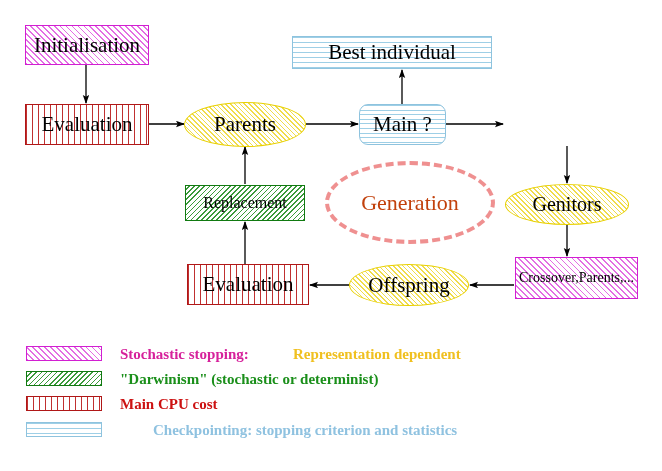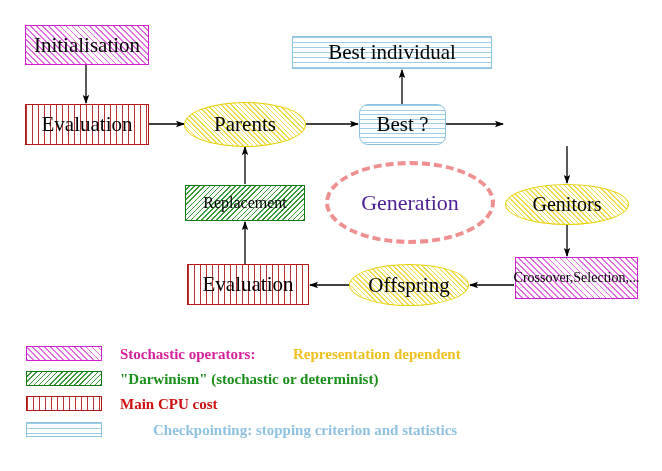--- a/index.html
+++ b/index.html
@@ -87,21 +87,21 @@
     background-color: #ffffff;
     background-image: repeating-linear-gradient(
         45deg,
         #f0dc4a 0px, #f0dc4a 1.1px,
         rgba(255,255,255,0) 1.1px, rgba(255,255,255,0) 3.4px);
   }
   .ellipse-dashed {
     border: 4px dashed #ef9090;
     border-radius: 50%;
     background: transparent;
-    color: #4c1d95;
+    color: #c2410c;
   }
 
   .two-line { white-space: normal; line-height: 1.0; }
 
   
   #legend {
     position: absolute;
     left: 0;
     top: 336px;
     width: 662px;
@@ -181,31 +181,31 @@
 
   <div class="node ellipse-yellow" style="left:184px; top:102px; width:122px; height:45px; font-size:21px;">
     <span>Parents</span>
   </div>
 
   <div class="node box-blue" style="left:292px; top:36px; width:200px; height:33px; font-size:21px;">
     <span>Best individual</span>
   </div>
 
   <div class="node box-blue-round" style="left:359px; top:104px; width:87px; height:41px; font-size:21px;">
-    <span>Best ?</span>
+    <span>Main ?</span>
   </div>
 
 
   <div class="node ellipse-yellow" style="left:505px; top:184px; width:124px; height:41px; font-size:20px;">
     <span>Genitors</span>
   </div>
 
   <div class="node box-magenta two-line" style="left:515px; top:257px; width:123px; height:42px; font-size:14px; justify-content:center;">
     <span>Crossover,</span>
-    <span>Selection,...</span>
+    <span>Parents,...</span>
   </div>
 
   <div class="node ellipse-yellow" style="left:349px; top:264px; width:120px; height:42px; font-size:21px;">
     <span>Offspring</span>
   </div>
 
   <div class="node box-red" style="left:187px; top:264px; width:122px; height:41px; font-size:21px;">
     <span>Evaluation</span>
   </div>
 
@@ -214,21 +214,21 @@
   </div>
 
   <div class="node ellipse-dashed" style="left:325px; top:161px; width:170px; height:83px; font-size:22px;">
     <span>Generation</span>
   </div>
 
   <div id="legend">
 
     <div class="legend-row" style="top:6px;">
       <span class="swatch box-magenta" style="top:4px;"></span>
-      <span class="legend-text lt-magenta" style="left:120px;">Stochastic operators:</span>
+      <span class="legend-text lt-magenta" style="left:120px;">Stochastic stopping:</span>
       <span class="legend-text lt-gold" style="left:293px;">Representation dependent</span>
     </div>
 
     <div class="legend-row" style="top:31px;">
       <span class="swatch box-green" style="top:4px;"></span>
       <span class="legend-text lt-green" style="left:120px;">"Darwinism" (stochastic or determinist)</span>
     </div>
 
     <div class="legend-row" style="top:56px;">
       <span class="swatch box-red" style="top:4px;"></span>

